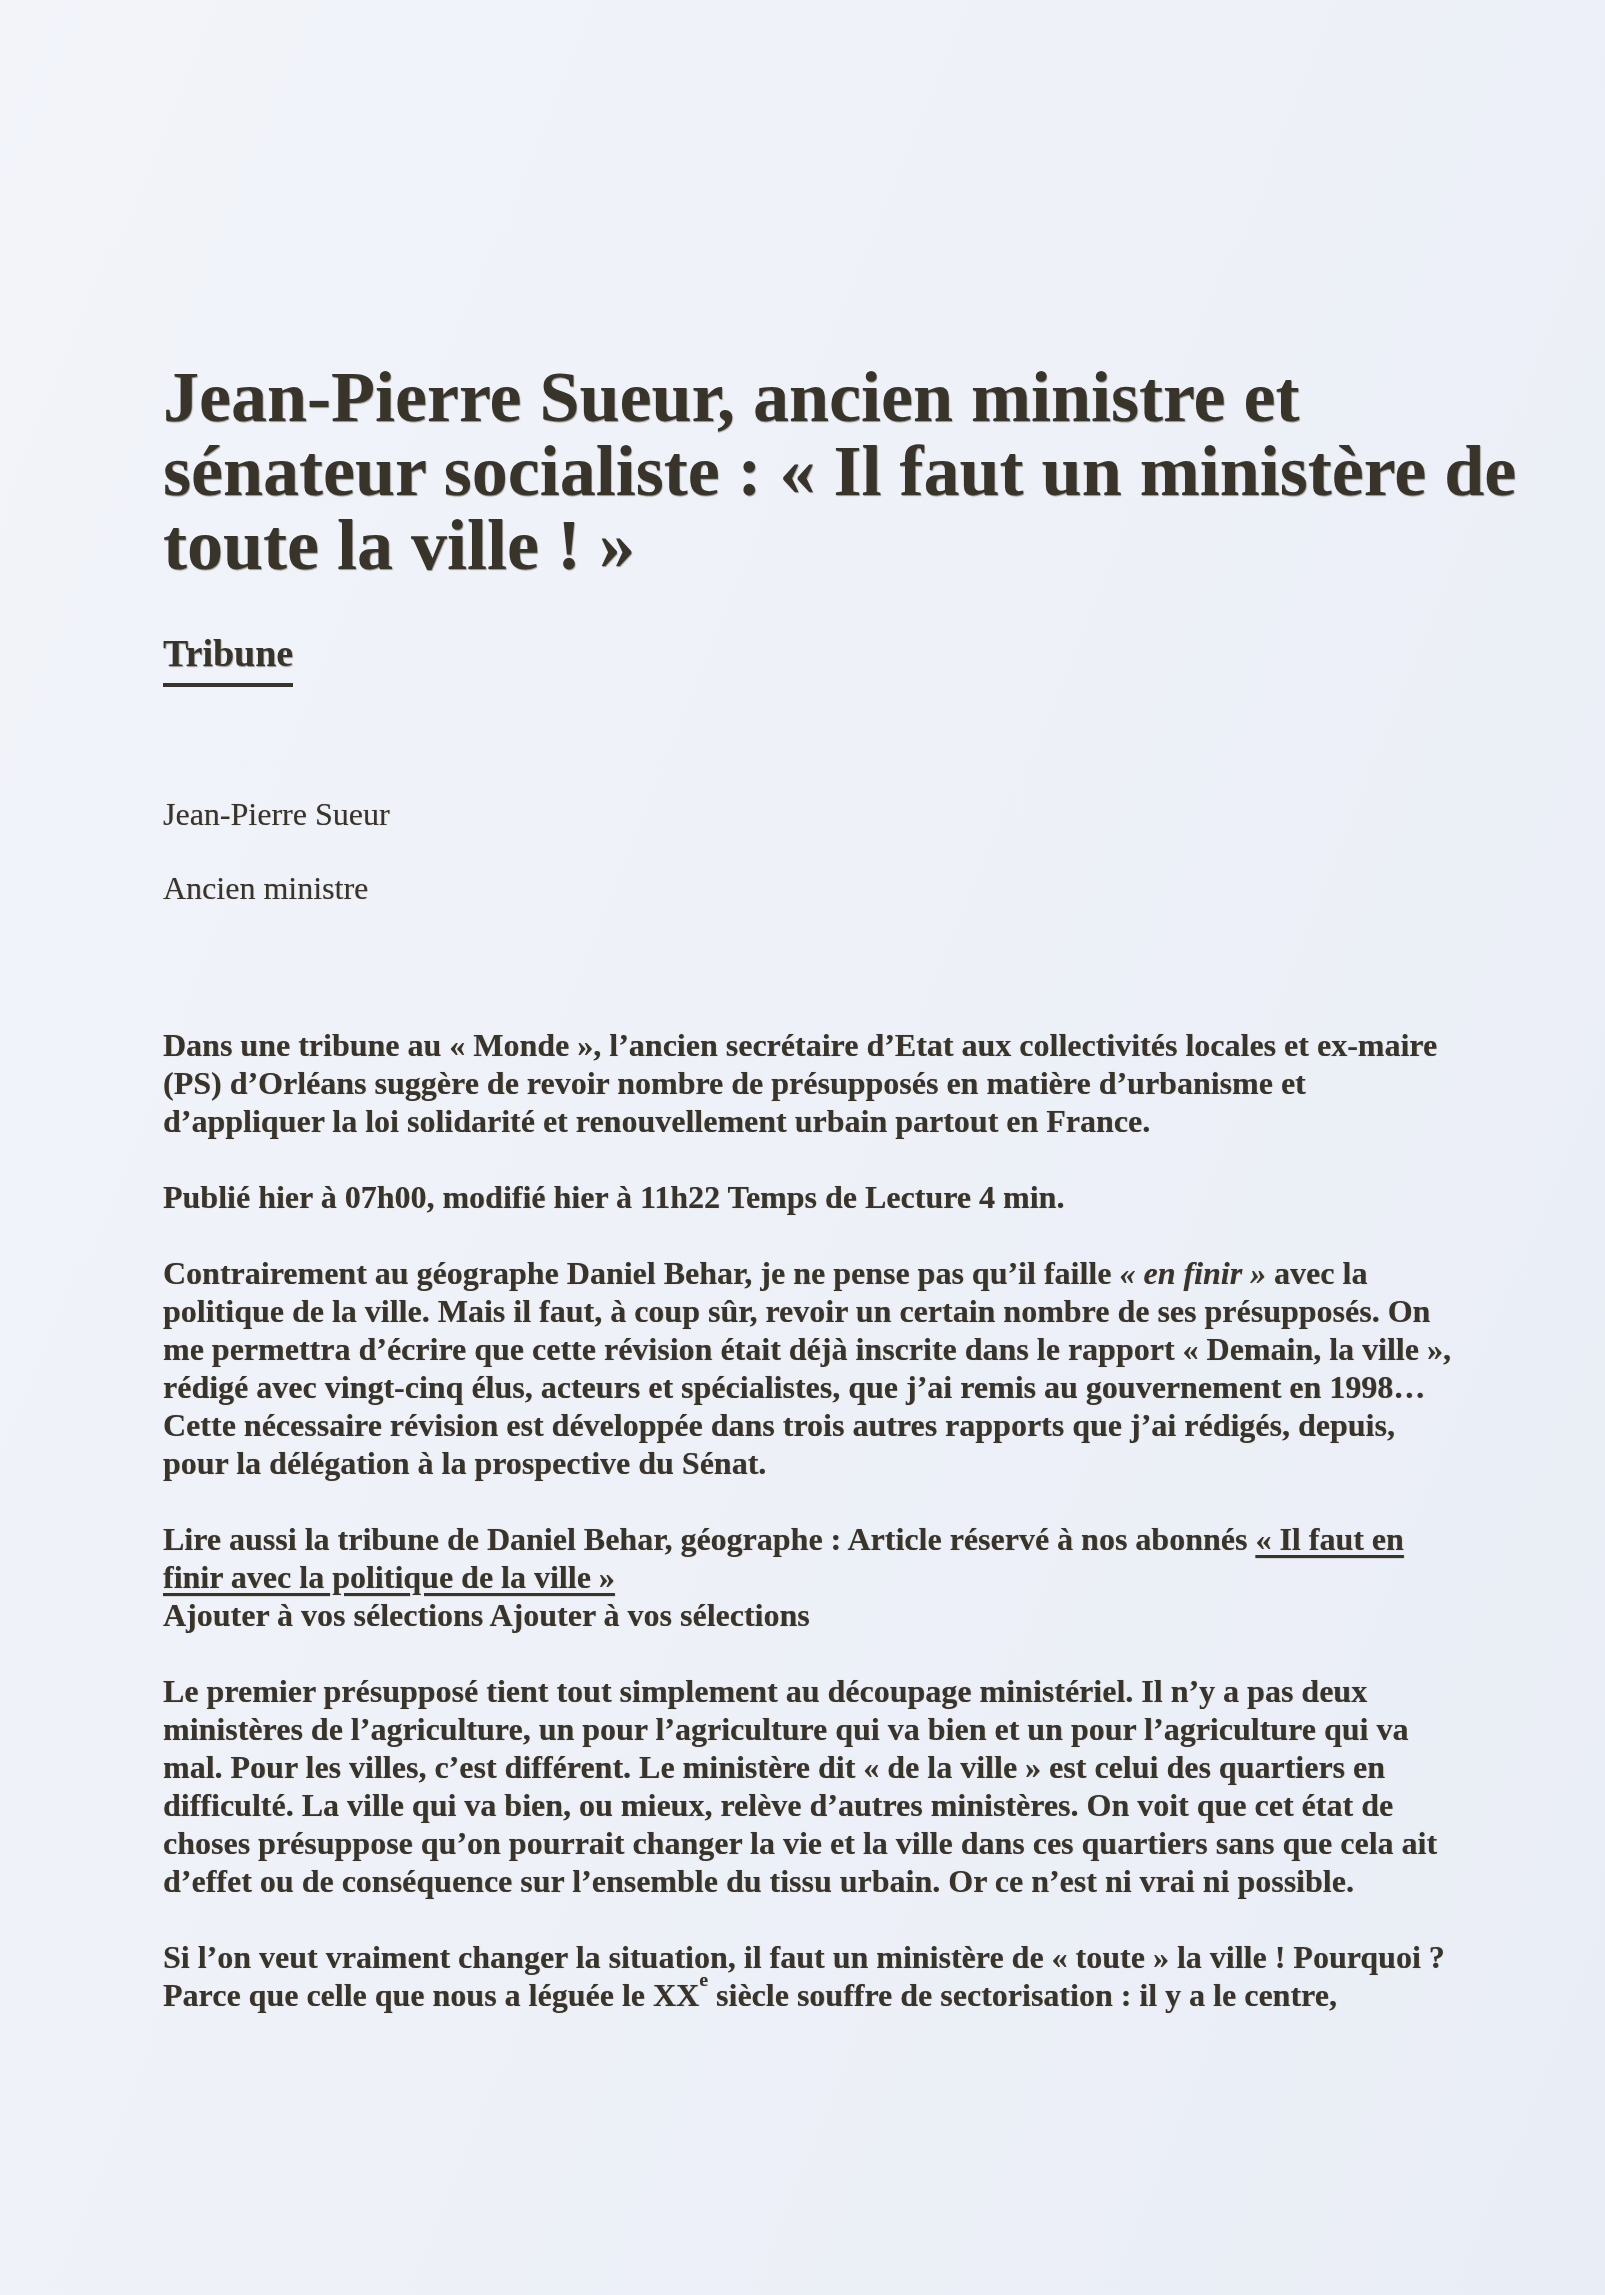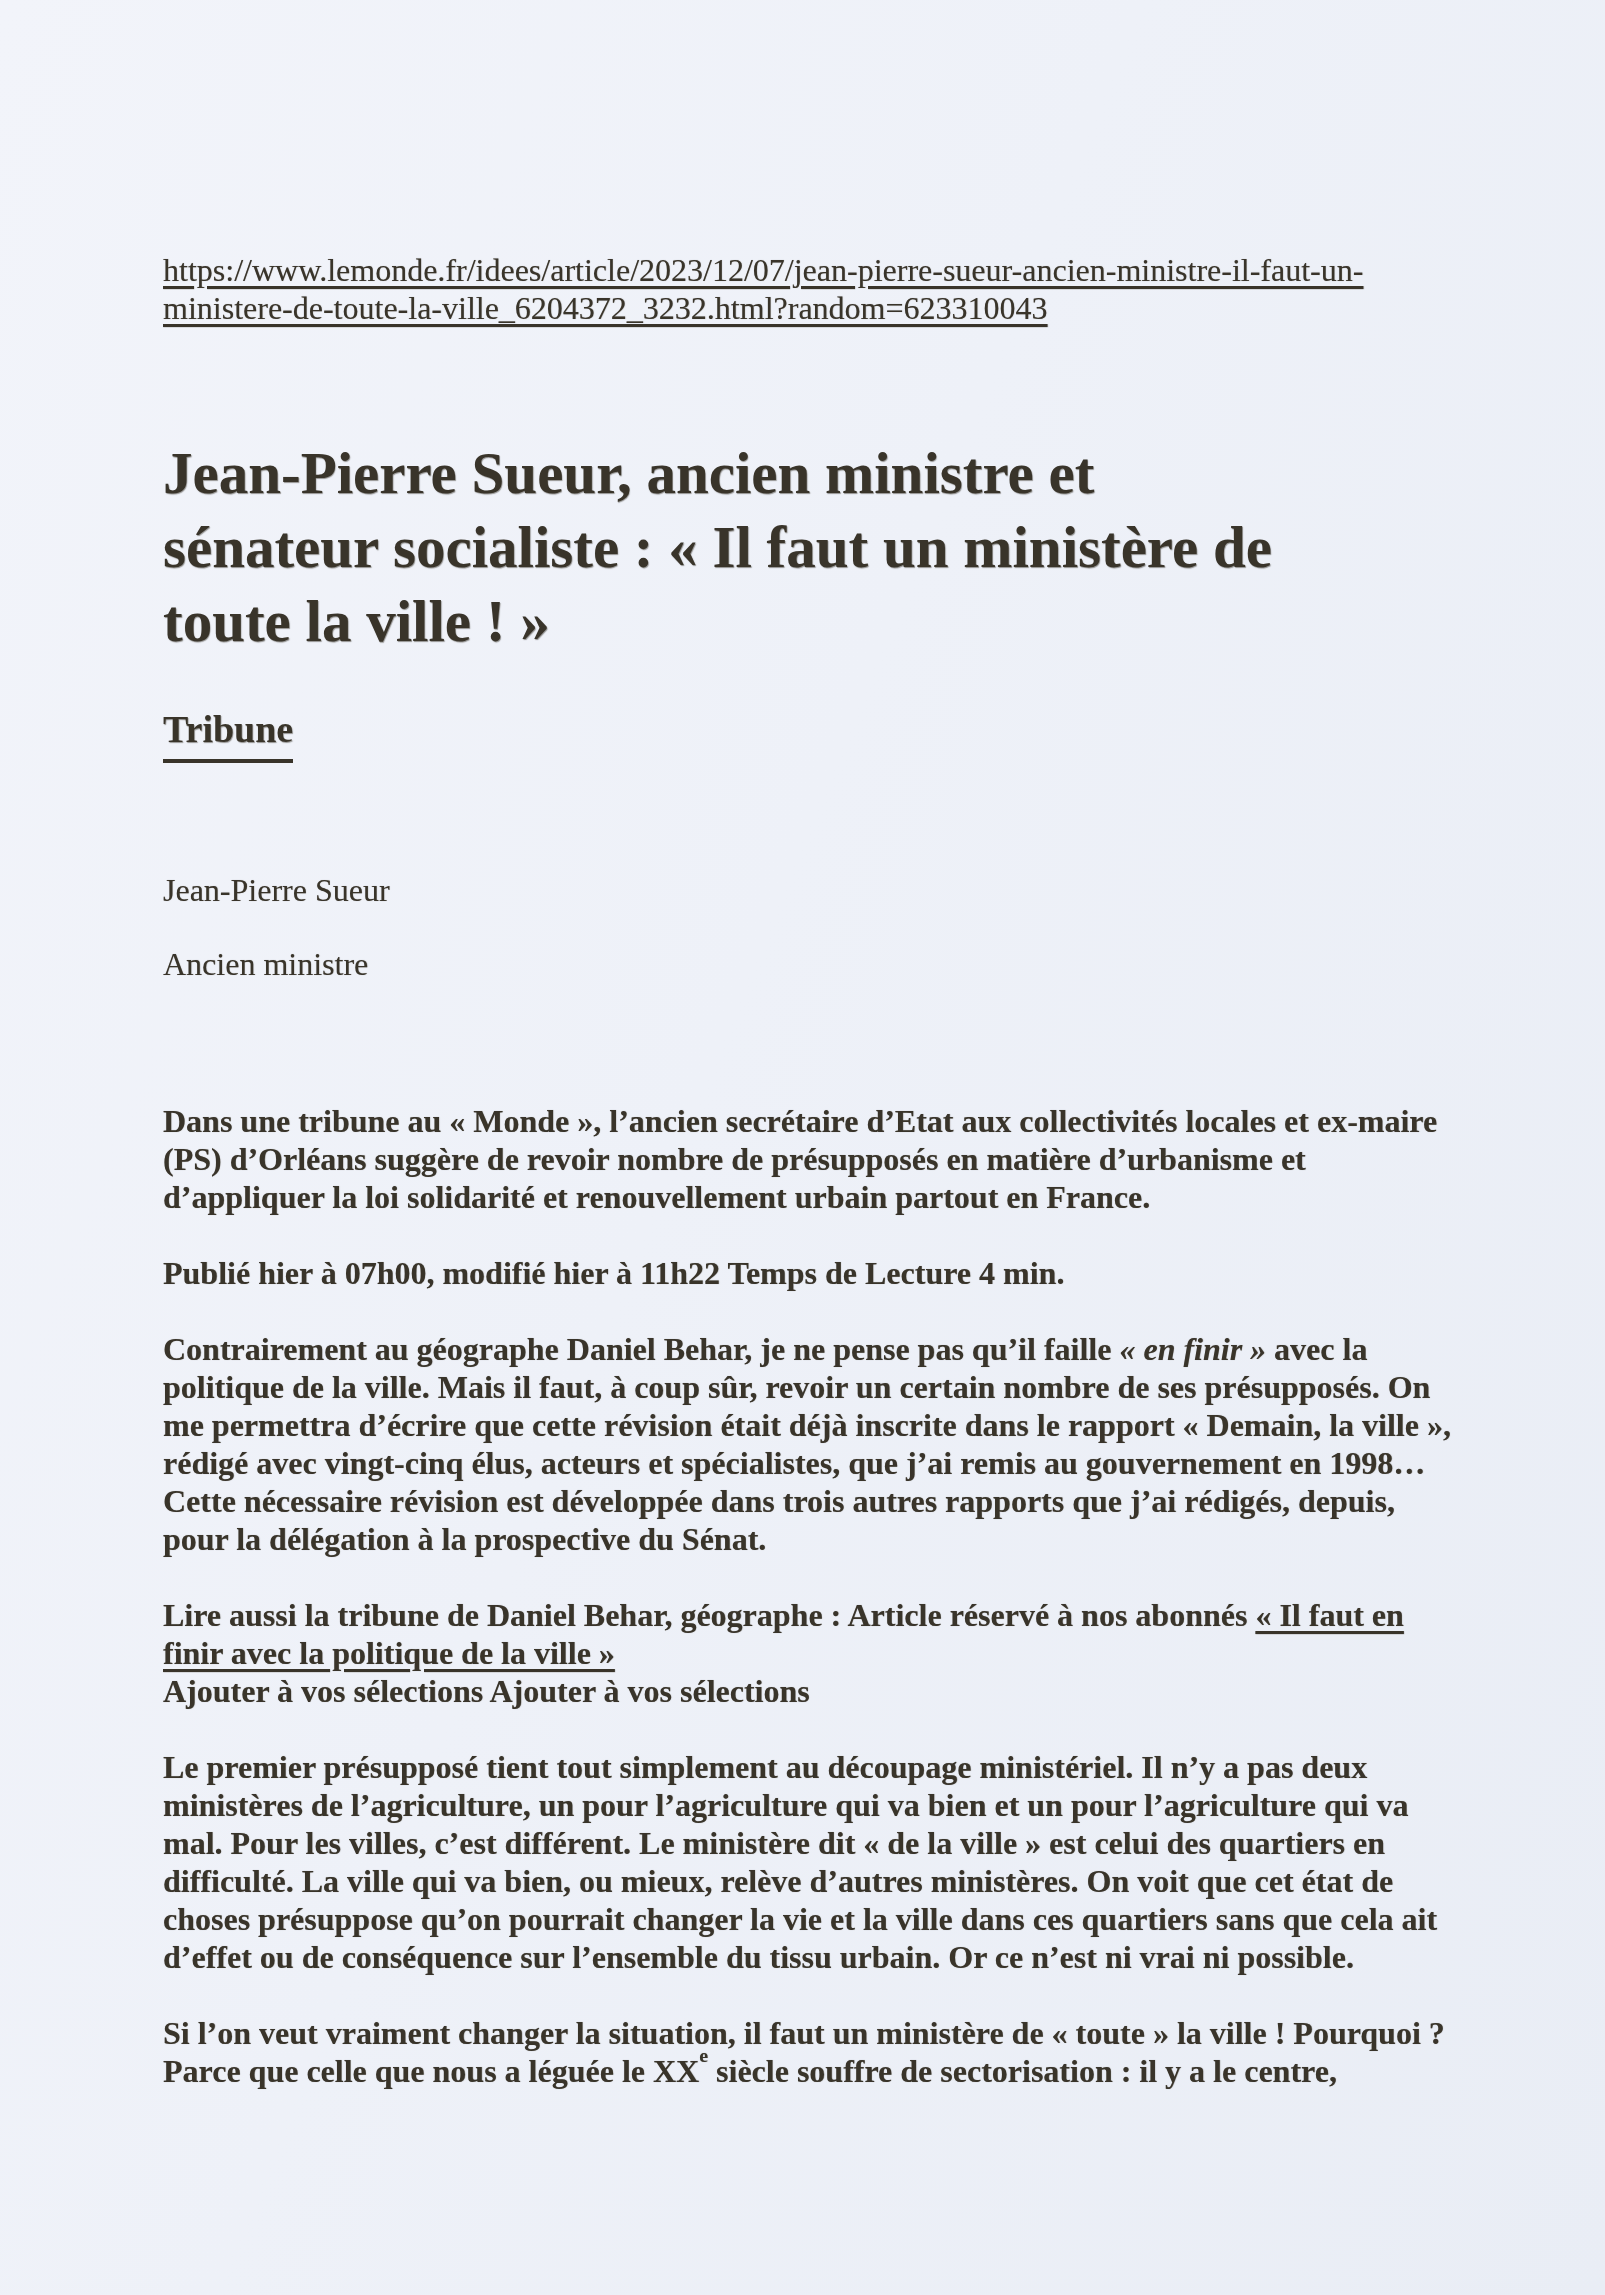--- a/index.html
+++ b/index.html
@@ -27,21 +27,21 @@
   .url-link {
     display: block;
     width: max-content;
     text-decoration: underline;
     text-decoration-thickness: 2.7px;
     text-underline-offset: 4.7px;
   }
 
   h1.title {
     margin: 109px 0 0 0;
-    font-size: 59px;
+    font-size: 72px;
     line-height: 74px;
     font-weight: bold;
     text-shadow: 0.7px 0.7px 1px rgba(56,51,41,0.5);
   }
 
   h2.kicker {
     margin: 42px 0 0 0;
     font-size: 38px;
     line-height: 58px;
     font-weight: bold;
@@ -80,22 +80,20 @@
     line-height: 0;
     position: relative;
     top: -0.42em;
   }
 </style>
 </head>
 <body>
 
 <div class="page">
 
-  <a class="url-link pre">https://www.lemonde.fr/idees/article/2023/12/07/jean-pierre-sueur-ancien-ministre-il-faut-un-
-ministere-de-toute-la-ville_6204372_3232.html?random=623310043</a>
 
   <h1 class="title pre">Jean-Pierre Sueur, ancien ministre et
 sénateur socialiste : « Il faut un ministère de
 toute la ville ! »</h1>
 
   <h2 class="kicker"><span class="kicker-inner">Tribune</span></h2>
 
   <a class="author-link">Jean-Pierre Sueur</a>
 
   <a class="role-link">Ancien ministre</a>

